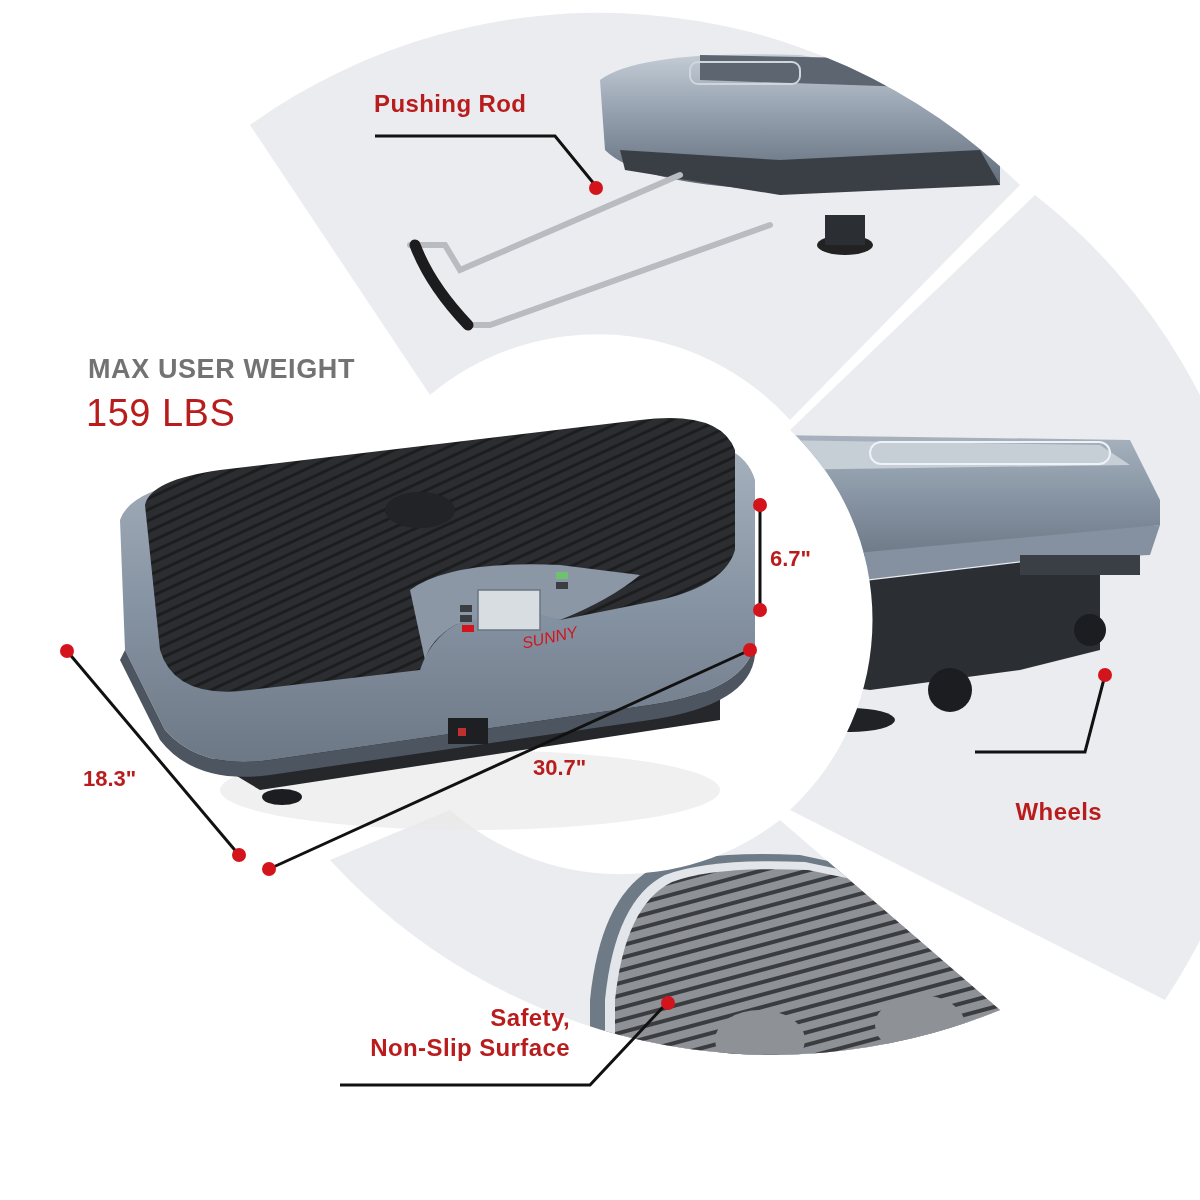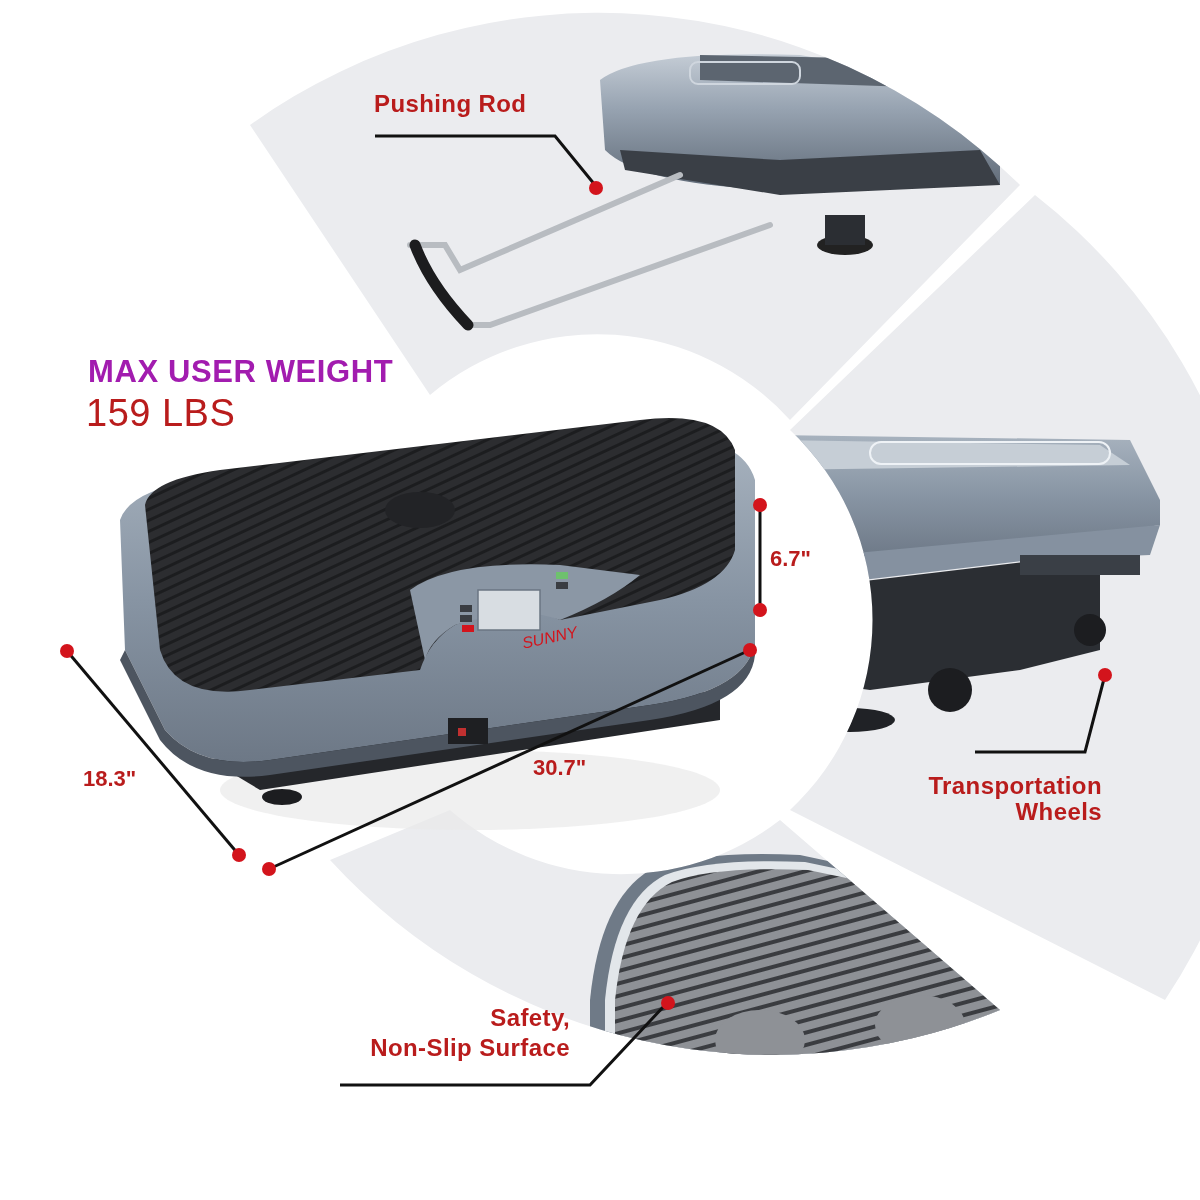--- a/index.html
+++ b/index.html
@@ -1,21 +1,21 @@
 <!DOCTYPE html>
 <html><head>
   <meta charset="utf-8">
   <style>
     html, body { margin:0; padding:0; background:#ffffff; }
     body { width:1200px; height:1200px; position:relative; overflow:hidden;
            font-family:"Liberation Sans", "DejaVu Sans", sans-serif; }
     .stage { position:absolute; left:0; top:0; width:1200px; height:1200px; }
     svg.bg { position:absolute; left:0; top:0; }
     .txt { position:absolute; color:#b91c1c; font-weight:700; white-space:nowrap; }
-    .headline-red { color:#a21caf; font-size:31px; letter-spacing:0.6px; }
+    .headline-red { color:#737373; font-size:27px; letter-spacing:0.6px; }
     .headline-big { font-size:38px; font-weight:500; letter-spacing:0.5px; }
     .label { font-size:24px; font-weight:700; letter-spacing:0.4px; }
     .dim { font-size:22px; font-weight:700; }
     .right { text-align:right; }
   </style>
 </head>
 <body>
 
 <div class="stage">
 
@@ -138,18 +138,17 @@
 
   <div class="txt headline-red" style="left:88px; top:354px;">MAX USER WEIGHT</div>
   <div class="txt headline-big" style="left:86px; top:392px;">159 LBS</div>
 
   <div class="txt dim" style="left:83px; top:766px;">18.3"</div>
   <div class="txt dim" style="left:533px; top:755px;">30.7"</div>
   <div class="txt dim" style="left:770px; top:546px;">6.7"</div>
 
   <div class="txt label" style="left:374px; top:90px;">Pushing Rod</div>
 
-  <div class="txt label right" style="left:880px; top:772px; width:222px;">Transportation</div>
   <div class="txt label right" style="left:880px; top:798px; width:222px;">Wheels</div>
 
   <div class="txt label right" style="left:300px; top:1004px; width:270px;">Safety,</div>
   <div class="txt label right" style="left:300px; top:1034px; width:270px;">Non-Slip Surface</div>
 </div>
 
 </body></html>

